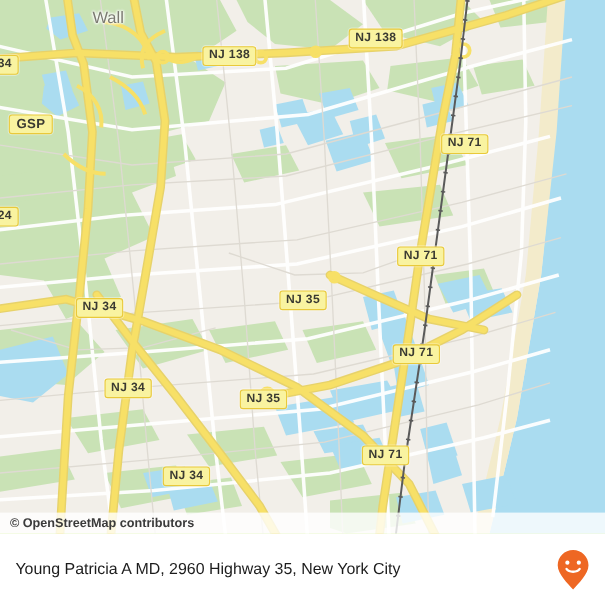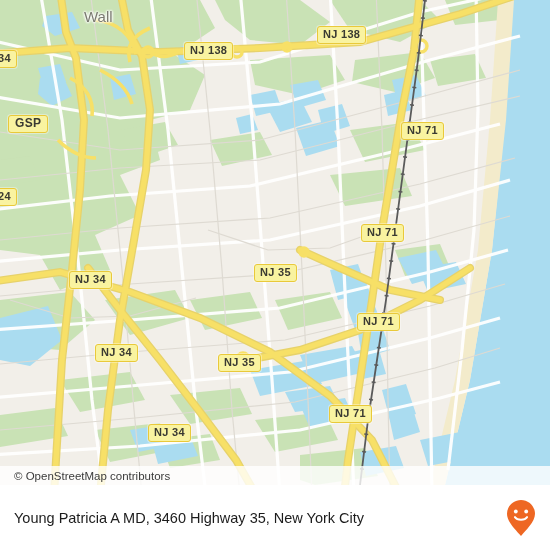--- a/index.html
+++ b/index.html
@@ -19,22 +19,22 @@
   .shield.gsp{font-size:12px;padding:1px 6px 2px 6px;}
 
   .placelabel{position:absolute;color:#7a7a70;font-size:15px;
               font-family:"Liberation Sans",sans-serif;white-space:nowrap;
               text-shadow:0 0 3px #fff,0 0 3px #fff,0 0 3px #fff,0 0 2px #fff;}
 
   
   #attrib{position:absolute;left:0;top:466px;width:550px;height:19px;
           background:rgba(255,255,255,.80);
           display:flex;align-items:center;}
-  #attrib span{font-size:11.5px;color:#3b3b3b;padding-left:14px;
-               font-family:"Liberation Sans",sans-serif;}
+  #attrib span{font-size:11.5px;color:#3b3b3b;padding-left:9px;
+               font-family:"Liberation Sans",sans-serif;font-weight:bold;}
 
   
   #card{position:absolute;left:190px;top:125px;width:172px;height:137px;
         border-radius:4px;overflow:visible;
         box-shadow:0 1px 4px rgba(0,0,0,.28);}
   #cardtop{position:absolute;left:0;top:0;width:172px;height:103px;
            background:#2BB45F;border-radius:4px 4px 0 0;
            display:flex;align-items:center;justify-content:center;}
   #cardbtn{position:absolute;left:0;top:103px;width:172px;height:34px;
            background:#fff;border-radius:0 0 4px 4px;
@@ -216,40 +216,40 @@
         </g>
 
       </g>
     </svg>
 
     <div class="placelabel" style="left:84px;top:8px;">Wall</div>
 
     <div class="shield" style="left:184px;top:42px;">NJ 138</div>
     <div class="shield" style="left:317px;top:26px;">NJ 138</div>
     <div class="shield" style="left:-8px;top:50px;">34</div>
-    <div class="shield gsp" style="left:8px;top:115px;">GSP</div>
+    <div class="shield gsp" style="left:8px;top:104px;">GSP</div>
     <div class="shield" style="left:-8px;top:188px;">24</div>
     <div class="shield" style="left:401px;top:122px;">NJ 71</div>
     <div class="shield" style="left:361px;top:224px;">NJ 71</div>
     <div class="shield" style="left:357px;top:313px;">NJ 71</div>
     <div class="shield" style="left:329px;top:405px;">NJ 71</div>
     <div class="shield" style="left:69px;top:271px;">NJ 34</div>
     <div class="shield" style="left:95px;top:344px;">NJ 34</div>
     <div class="shield" style="left:148px;top:424px;">NJ 34</div>
     <div class="shield" style="left:218px;top:354px;">NJ 35</div>
     <div class="shield" style="left:254px;top:264px;z-index:1;">NJ 35</div>
 
 
     <div id="attrib">
       <span>© OpenStreetMap contributors</span>
     </div>
   </div>
 
   <div id="footer">
-    <div id="footer-title">Young Patricia A MD, 3460 Highway 35, New York City</div>
+    <div id="footer-title">Young Patricia A MD, 2960 Highway 35, New York City</div>
     <div id="logo">
       <svg width="30" height="38" viewBox="0 0 30 38">
         <path d="M15 1 C7.3 1 1 7.2 1 14.8 C1 23 10.4 31.5 15 37
                  C19.6 31.5 29 23 29 14.8 C29 7.2 22.7 1 15 1 Z" fill="#EE6723"></path>
         <circle cx="9.8" cy="12.5" r="1.9" fill="#FFFFFF"></circle>
         <circle cx="20.2" cy="12.5" r="1.9" fill="#FFFFFF"></circle>
         <path d="M9 18.2 C11.2 21.6 18.8 21.6 21 18.2" stroke="#FFFFFF" stroke-width="2.1" fill="none" stroke-linecap="round"></path>
       </svg>
     </div>
   </div>

